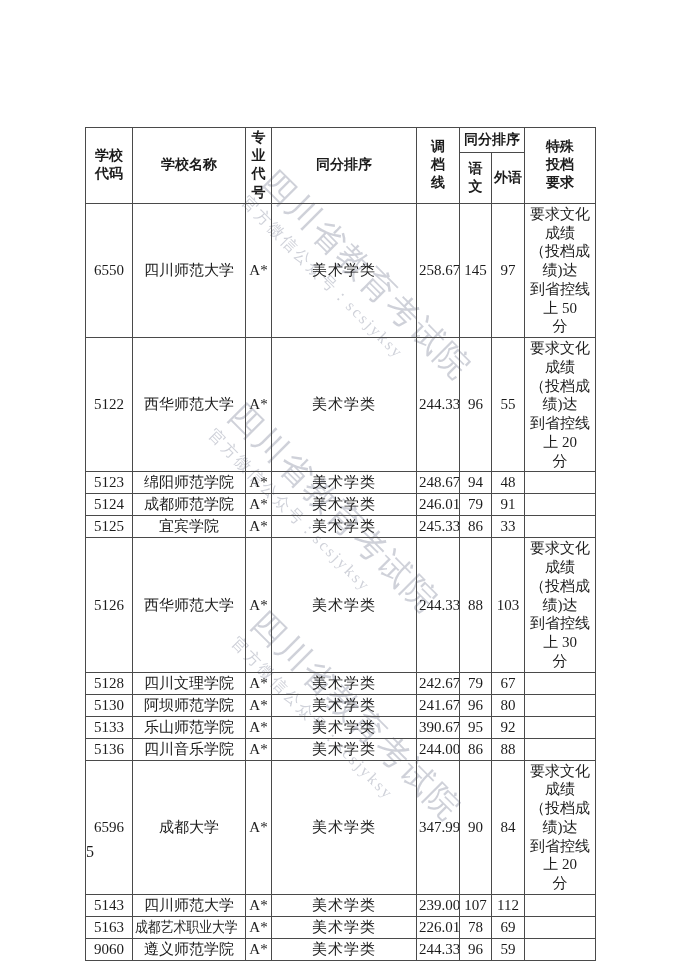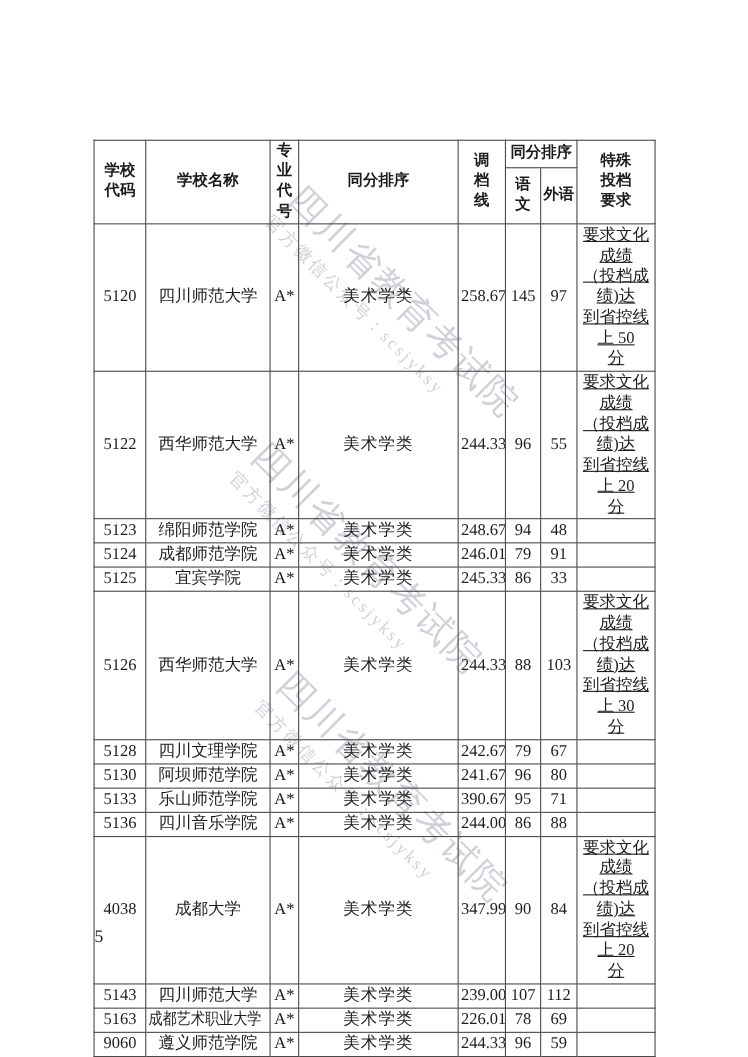--- a/index.html
+++ b/index.html
@@ -67,21 +67,20 @@
   td.c-mcode{font-size:14px;padding:1px 0;}
   td.c-major{text-align:left;padding-left:4px;letter-spacing:1px;}
   td.c-line{font-weight:normal;}
   td.c-special{
     font-size:11px;
     line-height:15.5px;
     text-align:left;
     white-space:pre-line;
     padding:2px 1px 2px 2px;
     letter-spacing:0;
-    text-decoration:underline;
   }
   
   .page-number{
     position:absolute;left:86px;top:843px;z-index:1;
     font-size:16px;
   }
 </style>
 </head>
 <body>
 
@@ -131,21 +130,21 @@
 投档
 要求</th>
       </tr>
       <tr class="hrow2">
         <th>语文</th>
         <th>外语</th>
       </tr>
     </thead>
     <tbody>
         <tr>
-          <td class="c-code">5120</td>
+          <td class="c-code">6550</td>
           <td class="c-school"><span class="fit">四川师范大学</span></td>
           <td class="c-mcode">A*</td>
           <td class="c-major">美术学类</td>
           <td class="c-line">258.67</td>
           <td class="c-num">145</td>
           <td class="c-num">97</td>
           <td class="c-special">要求文化成绩
 （投档成绩)达
 到省控线上 50
 分</td>
@@ -226,35 +225,35 @@
           <td class="c-num">80</td>
           <td class="c-special"></td>
         </tr>
         <tr>
           <td class="c-code">5133</td>
           <td class="c-school"><span class="fit">乐山师范学院</span></td>
           <td class="c-mcode">A*</td>
           <td class="c-major">美术学类</td>
           <td class="c-line">390.67</td>
           <td class="c-num">95</td>
-          <td class="c-num">71</td>
+          <td class="c-num">92</td>
           <td class="c-special"></td>
         </tr>
         <tr>
           <td class="c-code">5136</td>
           <td class="c-school"><span class="fit">四川音乐学院</span></td>
           <td class="c-mcode">A*</td>
           <td class="c-major">美术学类</td>
           <td class="c-line">244.00</td>
           <td class="c-num">86</td>
           <td class="c-num">88</td>
           <td class="c-special"></td>
         </tr>
         <tr>
-          <td class="c-code">4038</td>
+          <td class="c-code">6596</td>
           <td class="c-school"><span class="fit">成都大学</span></td>
           <td class="c-mcode">A*</td>
           <td class="c-major">美术学类</td>
           <td class="c-line">347.99</td>
           <td class="c-num">90</td>
           <td class="c-num">84</td>
           <td class="c-special">要求文化成绩
 （投档成绩)达
 到省控线上 20
 分</td>

